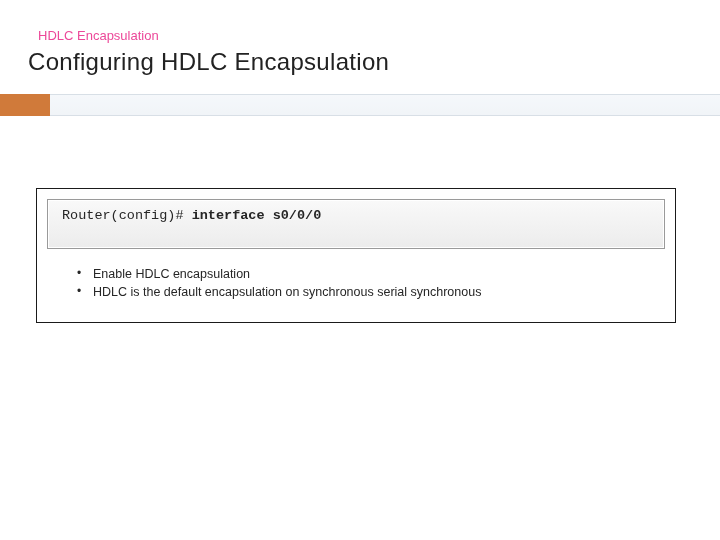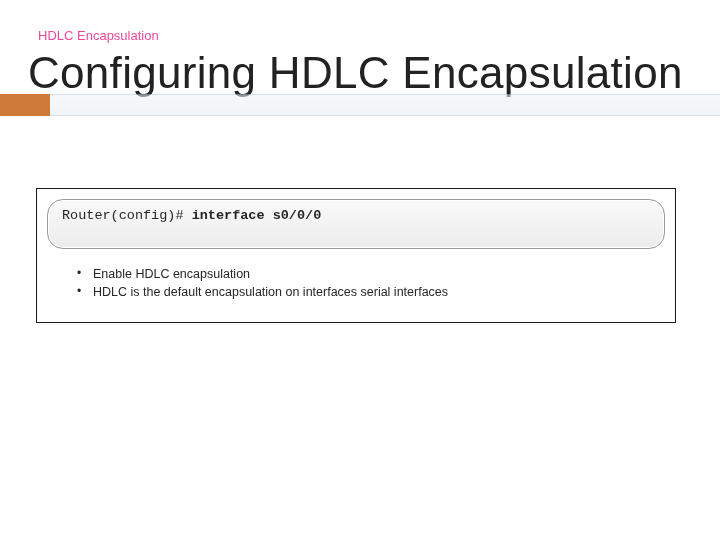--- a/index.html
+++ b/index.html
@@ -15,21 +15,21 @@
     position: absolute;
     top: 28px;
     left: 38px;
     font-size: 13px;
     color: #ec4899;
   }
   .title {
     position: absolute;
     top: 48px;
     left: 28px;
-    font-size: 44px;
+    font-size: 24px;
     color: #222;
     font-weight: 400;
     letter-spacing: 0.3px;
   }
   .accent-block {
     position: absolute;
     top: 94px;
     left: 0;
     width: 50px;
     height: 22px;
@@ -55,21 +55,21 @@
     border: 1px solid #1a1a1a;
     background: #ffffff;
   }
   .code-box {
     position: absolute;
     top: 10px;
     left: 10px;
     right: 10px;
     height: 50px;
     border: 1px solid #9a9a9a;
-    border-radius: 16px;
+    border-radius: 0;
     background: linear-gradient(#f9f9f9, #ececec);
     padding: 7px 14px;
     font-family: "Courier New", monospace;
     font-size: 13.5px;
     color: #262626;
     line-height: 1.35;
     box-shadow: inset 0 0 0 1px #ffffff;
   }
   .code-line { white-space: nowrap; }
   .code-line .bold { font-weight: bold; }
@@ -108,16 +108,16 @@
 <div class="content-frame">
 
   <div class="code-box">
     <div class="code-line">
       <span>Router(config)# </span><span class="bold">interface s0/0/0</span>
     </div>
   </div>
 
   <ul class="bullets">
     <li>Enable HDLC encapsulation</li>
-    <li>HDLC is the default encapsulation on interfaces serial interfaces</li>
+    <li>HDLC is the default encapsulation on synchronous serial synchronous</li>
   </ul>
 
 </div>
 
 </body></html>

